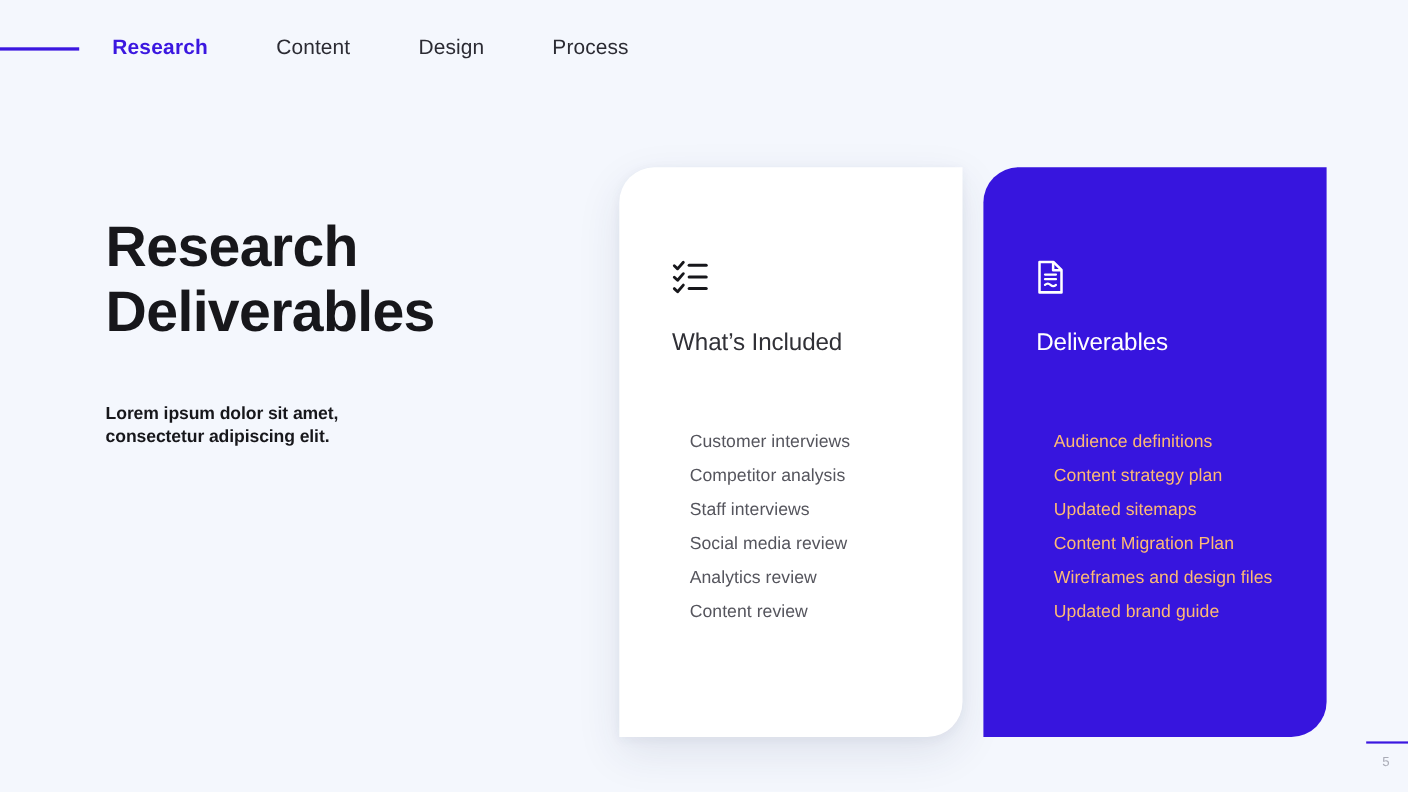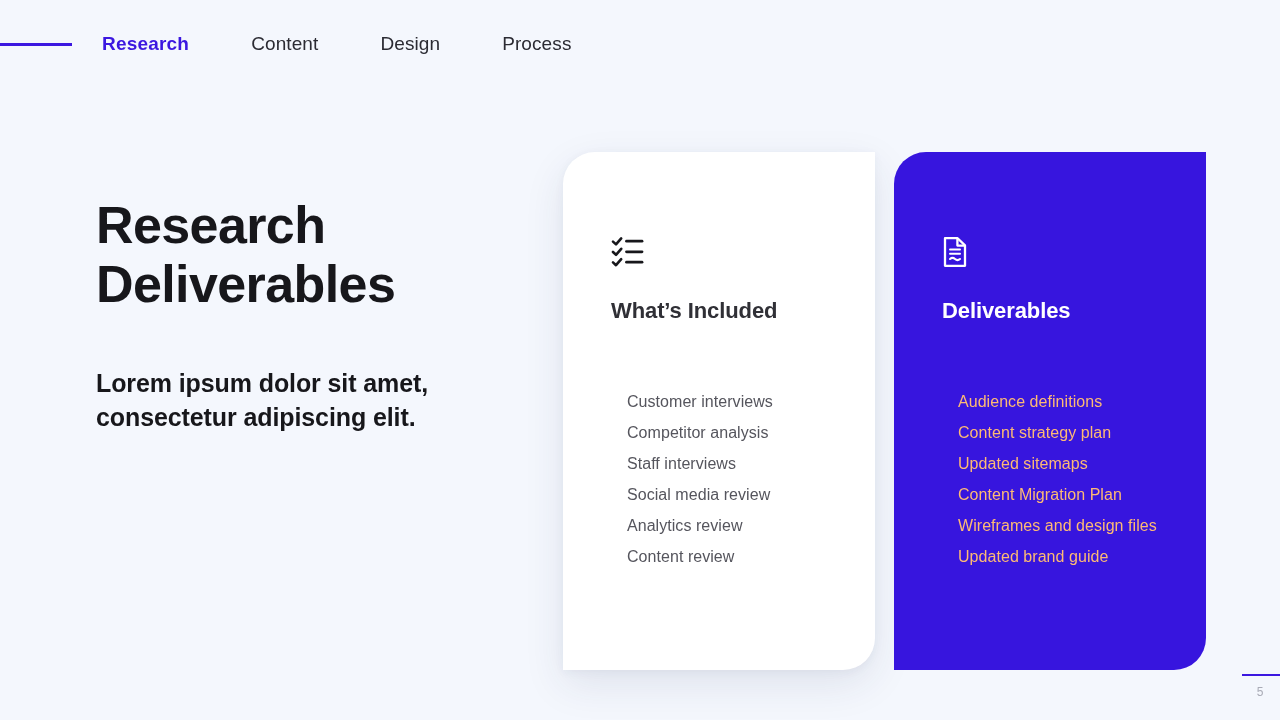--- a/index.html
+++ b/index.html
@@ -65,21 +65,21 @@
     font-weight: bold;
     line-height: 1.13;
     color: #17171b;
     letter-spacing: -0.6px;
     margin: 0;
     white-space: pre-line;
   }
   .page-subtitle {
     margin: 0;
     margin-top: 52px;
-    font-size: 25px;
+    font-size: 16px;
     font-weight: bold;
     line-height: 1.36;
     color: #17171b;
     letter-spacing: -0.1px;
     white-space: pre-line;
   }
 
   
   .card {
     position: absolute;
@@ -98,21 +98,21 @@
   .card-purple {
     left: 894px;
     background: #3715de;
   }
   .card-icon {
     height: 32px;
     margin-bottom: 30px;
   }
   .card-title {
     font-size: 22px;
-    font-weight: bold;
+    font-weight: normal;
     letter-spacing: -0.1px;
     margin: 0;
   }
   .card-white .card-title { color: #303036; }
   .card-purple .card-title { color: #ffffff; }
 
   .card-list {
     list-style: none;
     margin: 16px;
     padding: 0;

